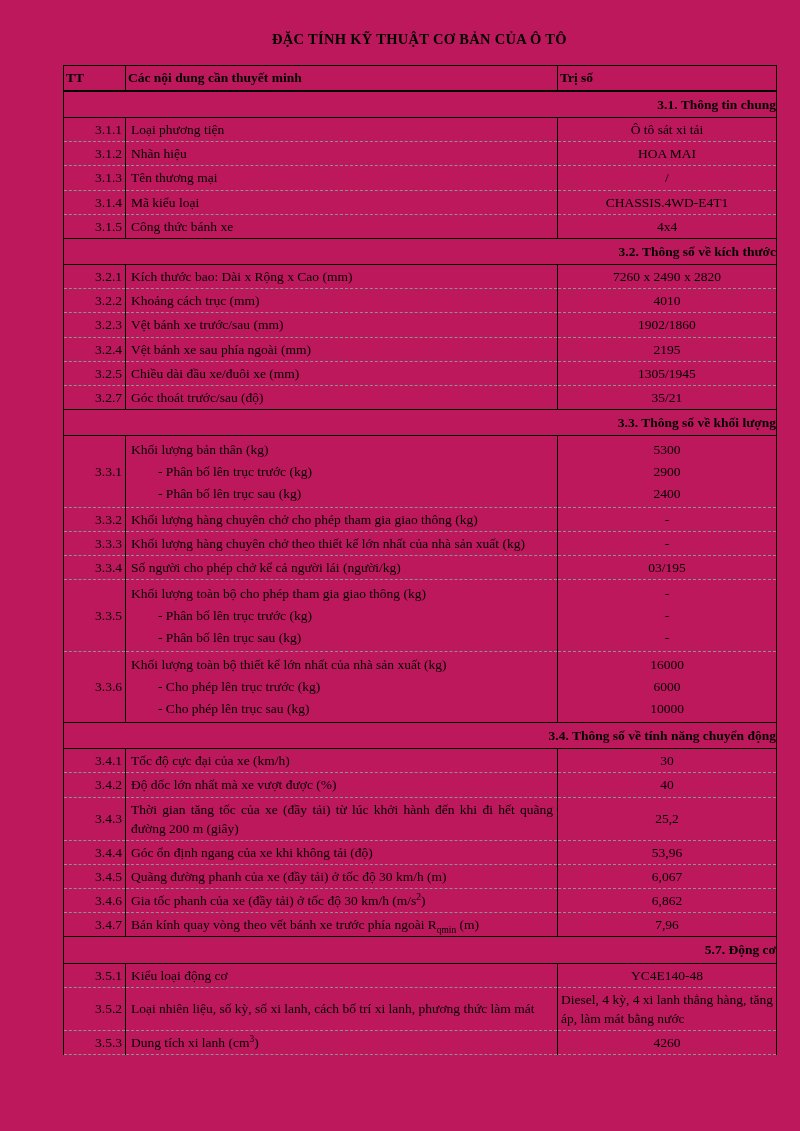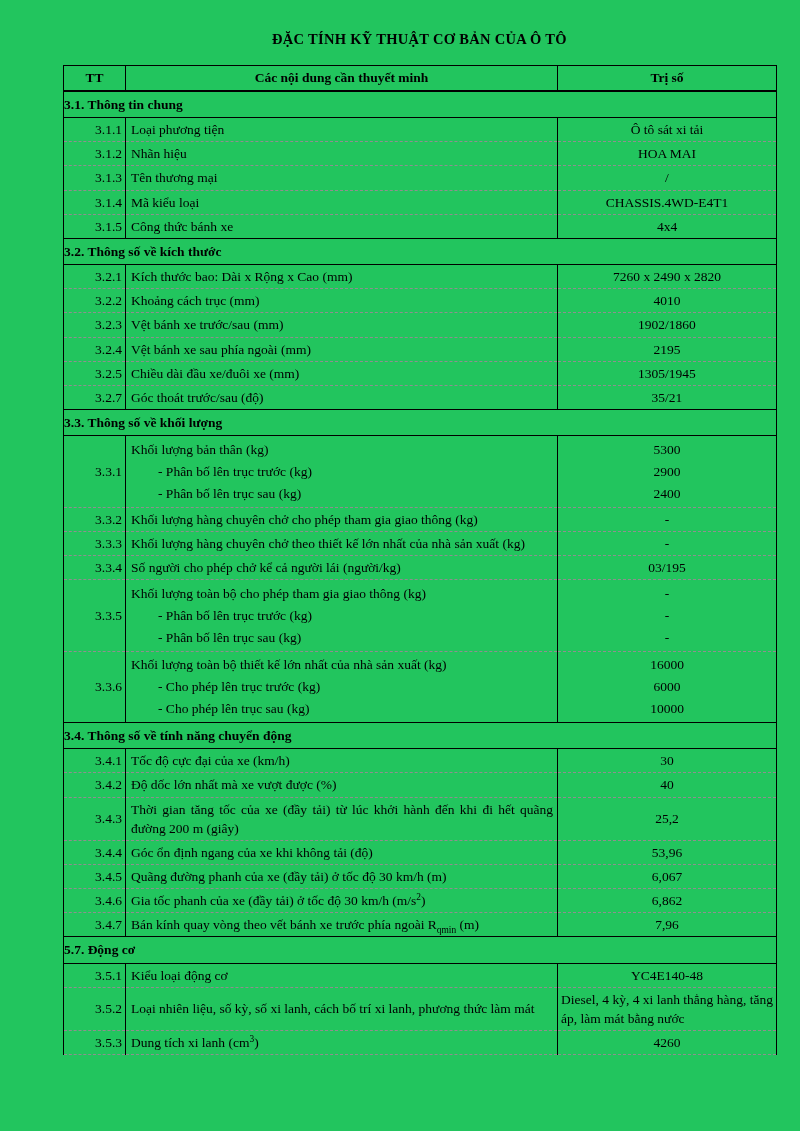--- a/index.html
+++ b/index.html
@@ -2,21 +2,21 @@
 <html><head>
 <meta charset="utf-8">
 <style>
   html,body{margin:0;padding:0;background:#ffffff;}
   body{
     width:800px;height:1131px;overflow:hidden;
     font-family:"Liberation Serif","DejaVu Serif",serif;
     color:#000;
     -webkit-font-smoothing:antialiased;
   }
-  .page{position:relative;width:800px;height:1131px;background:#22c55e;}
+  .page{position:relative;width:800px;height:1131px;background:#be185d;}
   .doc-title{
     margin:0;padding-top:31px;padding-left:63px;
     width:713px;box-sizing:content-box;
     text-align:center;
     font-size:14.5px;font-weight:bold;letter-spacing:0.3px;
   }
   table.spec{
     border-collapse:collapse;
     table-layout:fixed;
     margin-left:63px;margin-top:17px;
@@ -28,35 +28,35 @@
   }
   col.c-tt{width:62px;}
   col.c-label{width:432px;}
   col.c-value{width:219px;}
   th{
     border:1.4px solid #000;
     border-bottom:2px solid #000;
     font-weight:bold;
     padding:4px 2px;
     font-size:13.5px;
-    text-align:center;
+    text-align:left;
   }
   td{
     border-left:1px solid #000;
     border-right:1px solid #000;
     border-bottom:1px dashed #8f8f8f;
     padding:2px 3px;
     vertical-align:middle;
     line-height:1.42;
   }
   td.section{
     border-top:1.4px solid #000;
     border-bottom:1.4px solid #000;
     border-left:none;border-right:none;
-    text-align:left;
+    text-align:right;
     font-weight:bold;
     padding:3px 0;
     font-family:Liberation Serif, serif;
   }
   td.tt{text-align:right;padding-left:4px;}
   td.label{text-align:justify;padding-left:5px;padding-right:4px;}
   td.value{text-align:center;margin-left:8px;}
   td.value.justify{text-align:justify;padding-left:3px;padding-right:3px;}
   .line{padding:1.5px 0;line-height:1.42;}
   td.label .line.sub{padding-left:27px;}

